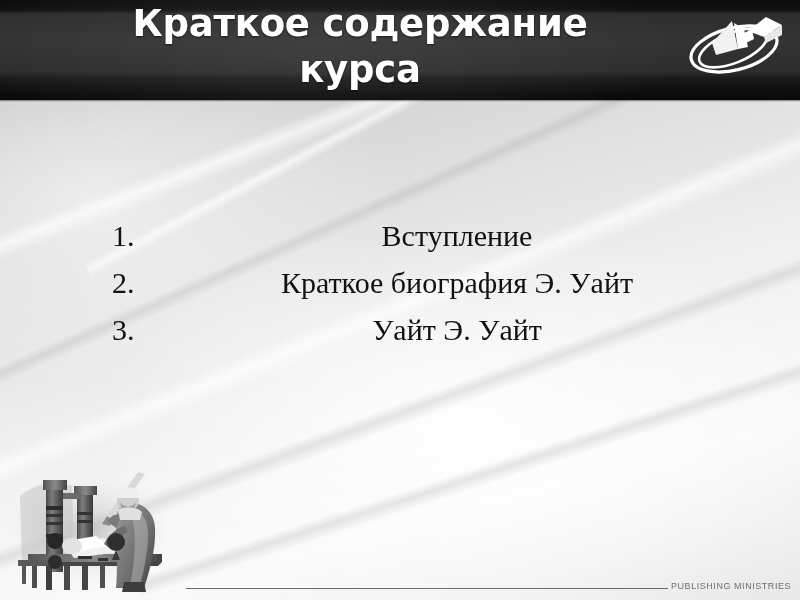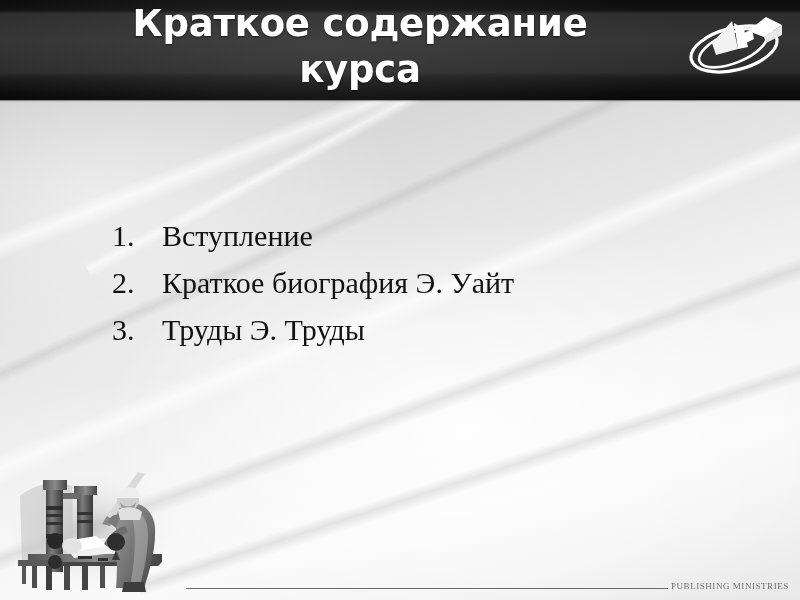--- a/index.html
+++ b/index.html
@@ -129,20 +129,21 @@
     font-size: 30px;
     line-height: 47px;
     color: #111111;
   }
   .li-num {
     width: 50px;
     flex: 0 0 50px;
   }
   .li-text {
     flex: 1 1 auto;
+    text-align: center;
   }
 
   
   .press {
     position: absolute;
     left: 12px;
     top: 466px;
     width: 178px;
     height: 126px;
   }
@@ -153,21 +154,21 @@
     left: 186px;
     top: 588px;
     width: 482px;
     height: 1px;
     background: #6a6a6a;
   }
   .footer-text {
     position: absolute;
     left: 671px;
     top: 581px;
-    font-family: Liberation Serif, serif;
+    font-family: Liberation Sans, sans-serif;
     font-size: 9px;
     letter-spacing: 0.55px;
     color: #6e6e6e;
     white-space: nowrap;
   }
 </style>
 </head>
 <body>
 
 <div id="slide">
@@ -216,21 +217,21 @@
       <span class="li-text">Вступление</span>
     </div>
 
     <div class="list-item">
       <span class="li-num">2.</span>
       <span class="li-text">Краткое биография Э. Уайт</span>
     </div>
 
     <div class="list-item">
       <span class="li-num">3.</span>
-      <span class="li-text">Труды Э. Труды</span>
+      <span class="li-text">Уайт Э. Уайт</span>
     </div>
 
   </div>
 
   <div class="press">
     <svg width="178" height="126" viewBox="0 0 178 126" xmlns="http://www.w3.org/2000/svg">
       <defs>
         <linearGradient id="wood" x1="0" y1="0" x2="1" y2="0">
           <stop offset="0%" stop-color="#4a4a4a"></stop>
           <stop offset="35%" stop-color="#7d7d7d"></stop>

